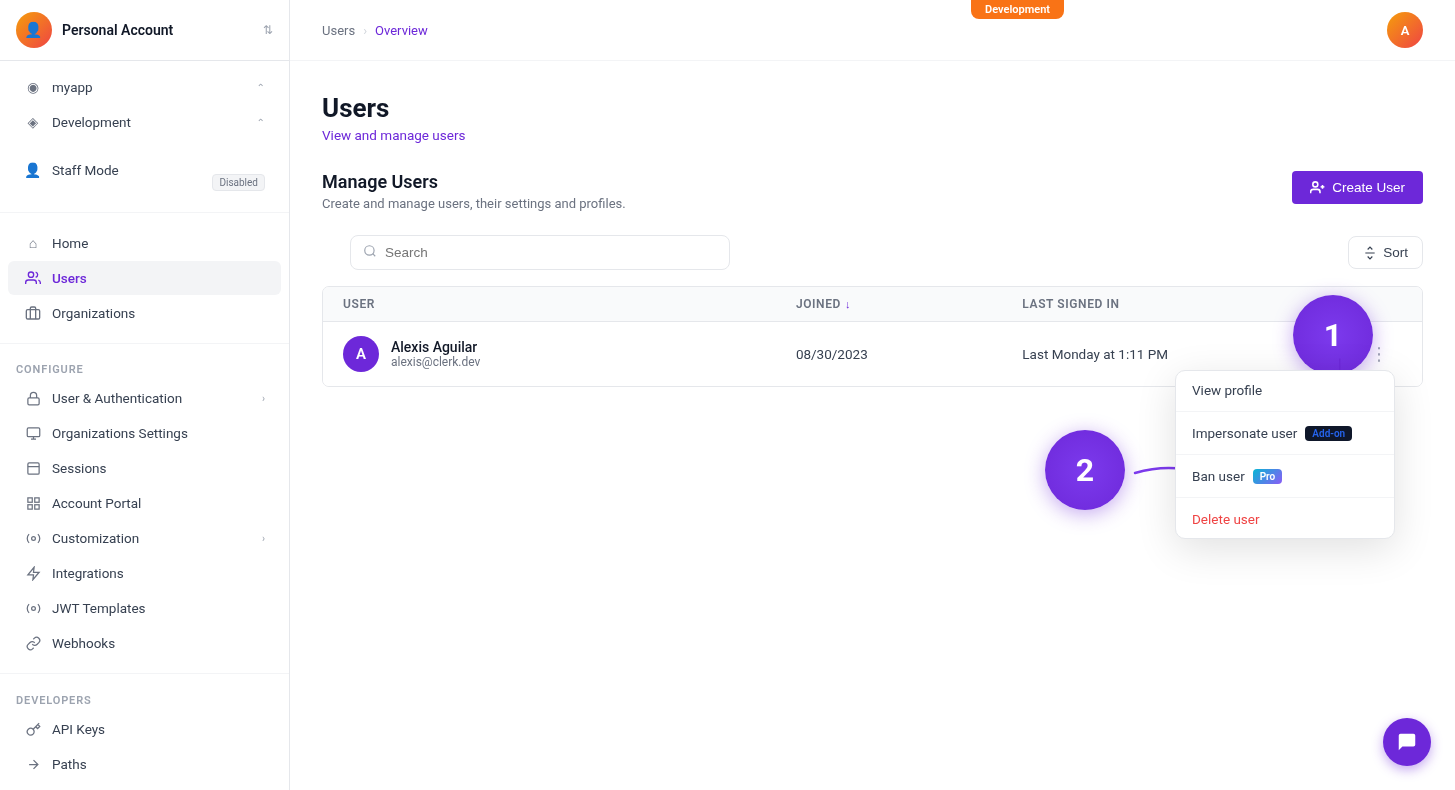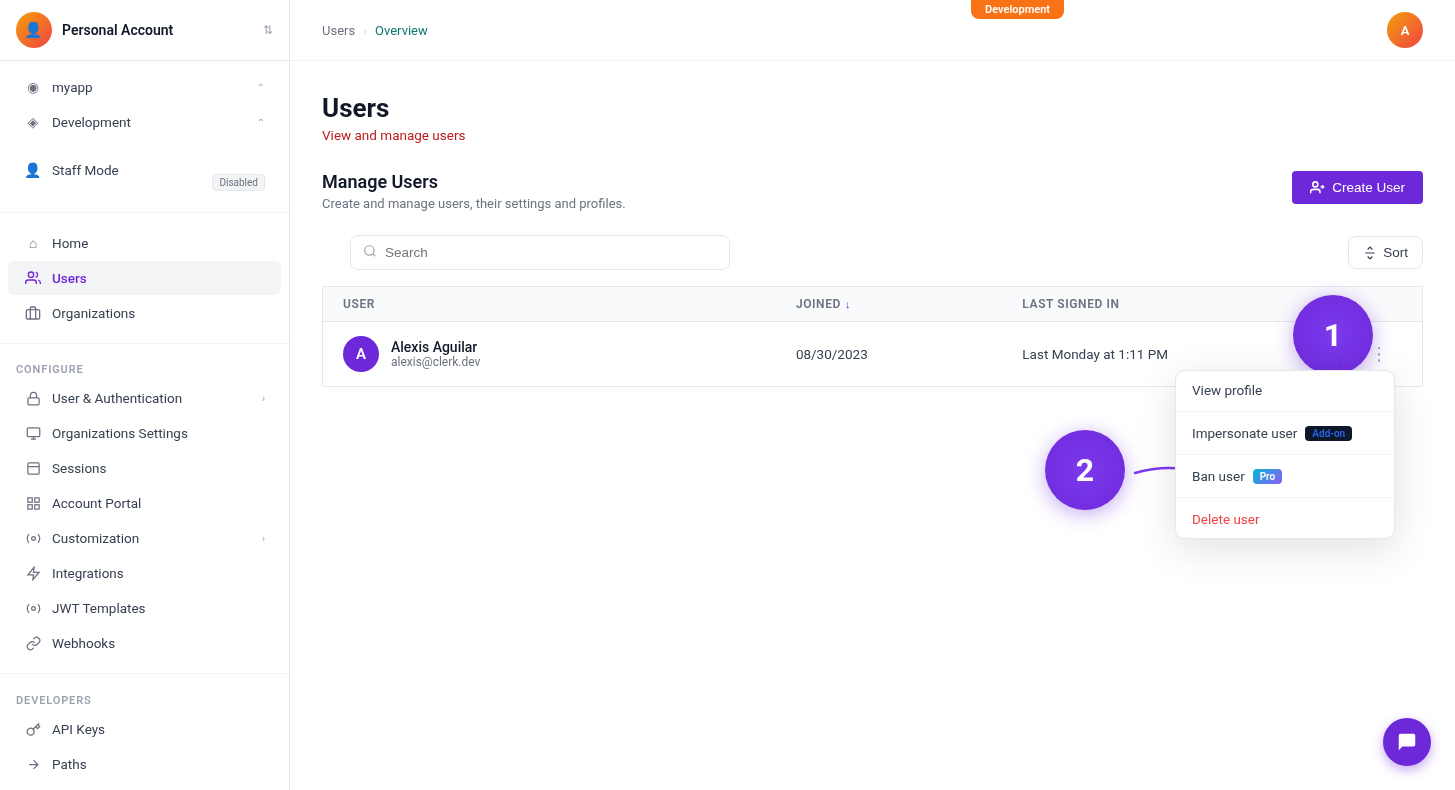--- a/index.html
+++ b/index.html
@@ -141,21 +141,21 @@
     .breadcrumb {
       display: flex;
       align-items: center;
       gap: 8px;
       font-size: 13px;
       color: #6b7280;
     }
 
     .breadcrumb-link { color: #6b7280; cursor: pointer; }
     .breadcrumb-sep { color: #d1d5db; }
-    .breadcrumb-current { color: #0f766e; }
+    .breadcrumb-current { color: #6d28d9; }
 
     .header-avatar {
       width: 36px;
       height: 36px;
       border-radius: 50%;
       background: linear-gradient(135deg, #f59e0b, #ef4444);
       cursor: pointer;
       overflow: hidden;
     }
 
@@ -167,21 +167,21 @@
 
     .page-title {
       font-size: 26px;
       font-weight: 700;
       color: #111827;
       margin-bottom: 4px;
     }
 
     .page-subtitle {
       font-size: 13.5px;
-      color: #b91c1c;
+      color: #6d28d9;
       margin-bottom: 28px;
     }
 
     .section-title {
       font-size: 18px;
       font-weight: 600;
       color: #111827;
       margin-bottom: 4px;
     }
 
@@ -254,21 +254,21 @@
       border-radius: 8px;
       font-size: 13.5px;
       color: #374151;
       cursor: pointer;
       margin-left: auto;
     }
 
     
     .table-container {
       border: 1px solid #e5e7eb;
-      border-radius: 2px;
+      border-radius: 7px;
       overflow: hidden;
     }
 
     .table-header {
       display: grid;
       grid-template-columns: 2fr 1fr 1.5fr 40px;
       padding: 10px 20px;
       background: #f9fafb;
       border-bottom: 1px solid #e5e7eb;
     }

